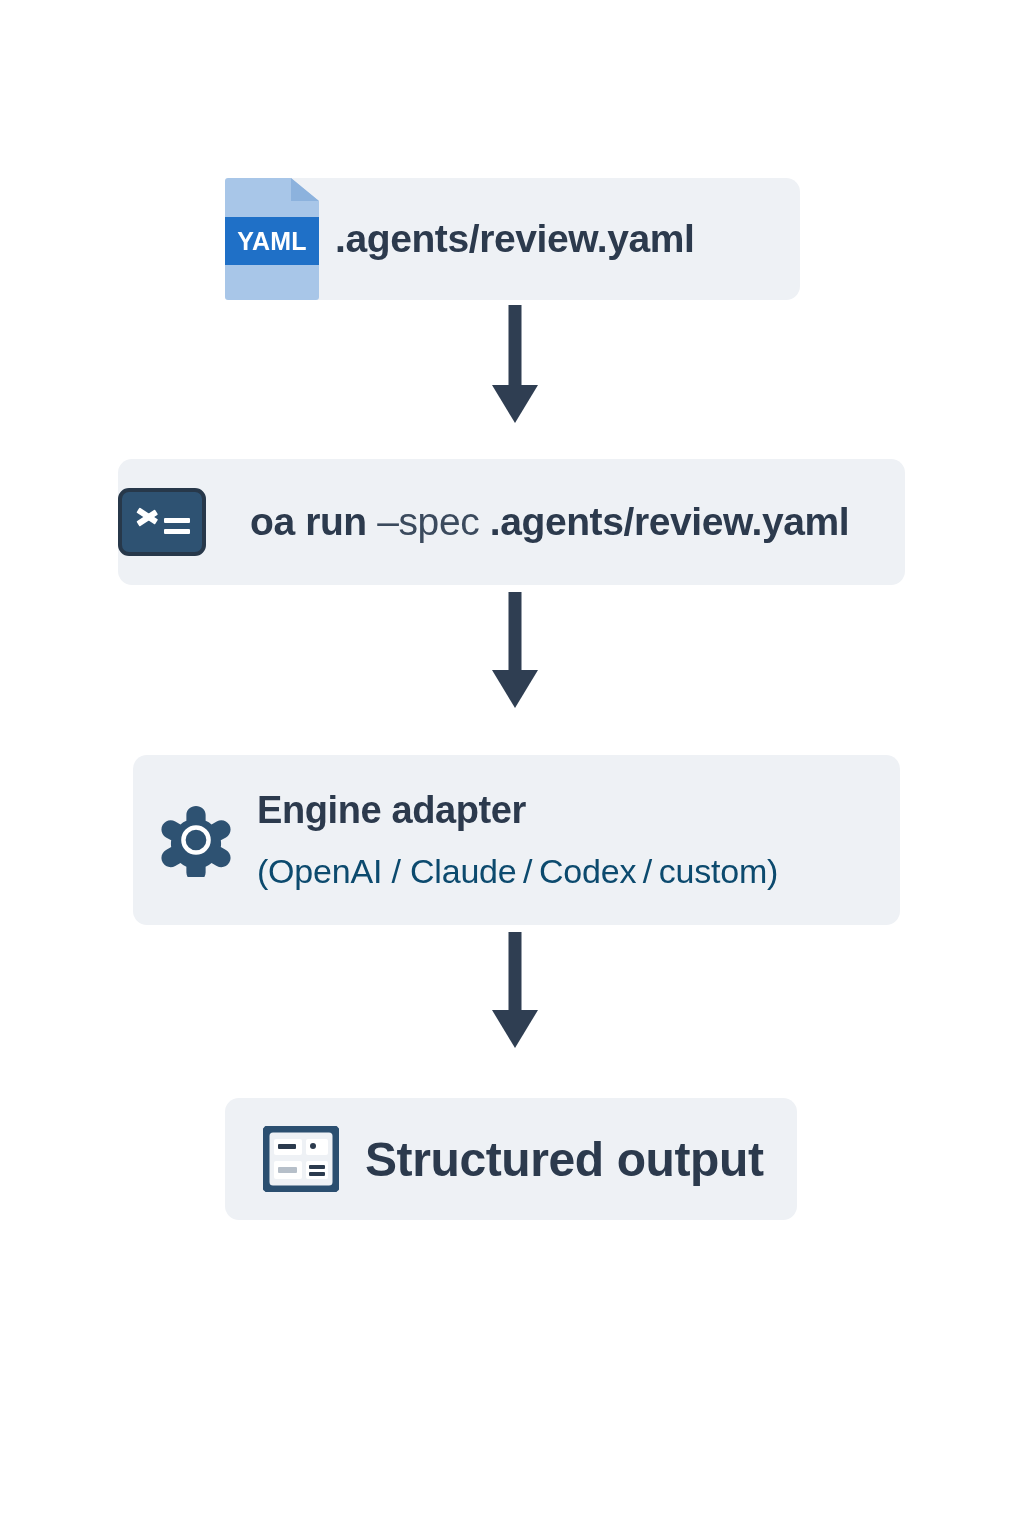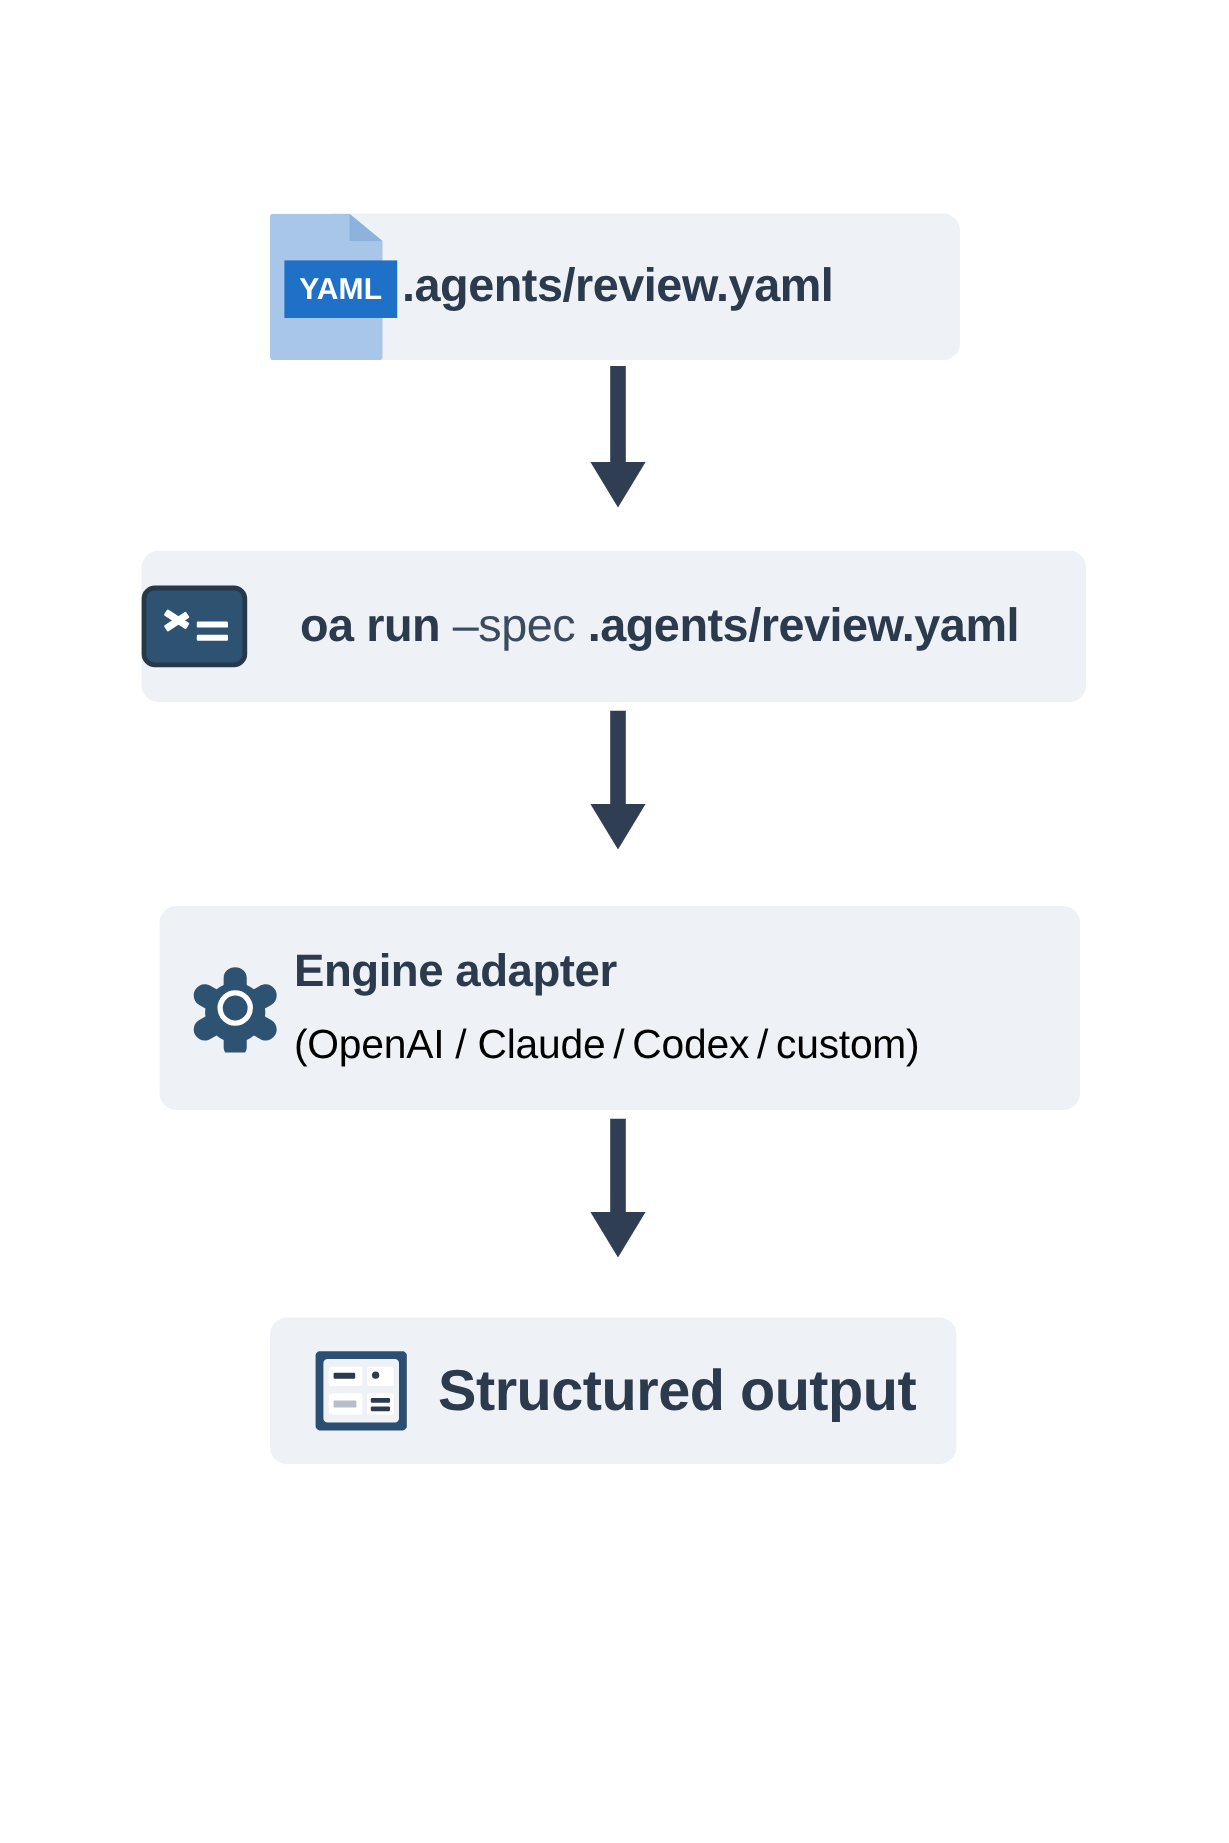--- a/index.html
+++ b/index.html
@@ -61,21 +61,21 @@
     position: absolute;
     right: 0;
     top: 0;
     width: 28px;
     height: 23px;
     background: #8cb2dd;
     clip-path: polygon(0 0, 100% 100%, 0 100%);
   }
   .file-icon .band {
     position: absolute;
-    left: 12px;
+    left: 0;
     top: 39px;
     width: 94px;
     height: 48px;
     background: #1f70c7;
     display: flex;
     align-items: center;
     justify-content: center;
   }
   .file-icon .band-label {
     color: #ffffff;
@@ -158,41 +158,41 @@
   .cmd-text .bold { font-weight: 700; }
   .cmd-text .flag { font-weight: 400; color: #3b4a5d; }
 
   
   #card-engine {
     left: 133px;
     top: 755px;
     width: 767px;
     height: 170px;
     padding-left: 26px;
-    gap: 12px;
+    gap: 24px;
   }
   .gear-icon {
     flex: 0 0 auto;
     width: 74px;
     height: 74px;
   }
   .engine-text {
     display: flex;
     flex-direction: column;
     gap: 4px;
   }
   .engine-title {
     color: #2c3a4d;
     font-size: 38px;
     font-weight: 700;
     letter-spacing: -0.4px;
     white-space: nowrap;
   }
   .engine-sub {
-    color: #000000;
+    color: #0c4a6e;
     font-size: 34px;
     font-weight: 400;
     letter-spacing: -0.2px;
     white-space: nowrap;
     margin-top: 16px;
   }
 
   
   #card-output {
     left: 225px;

